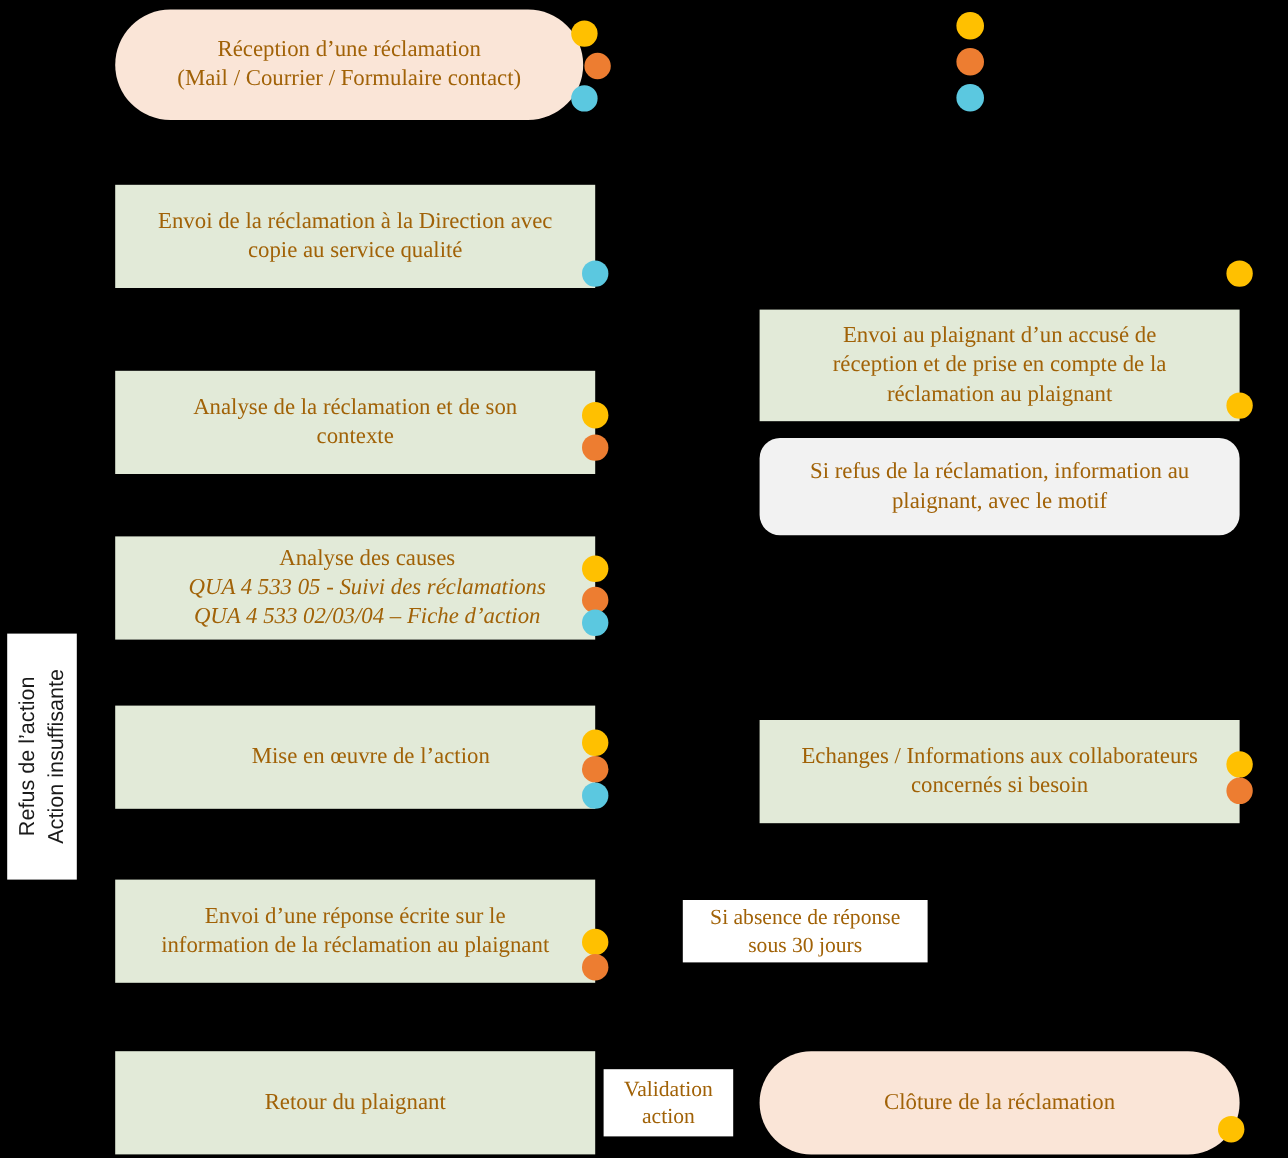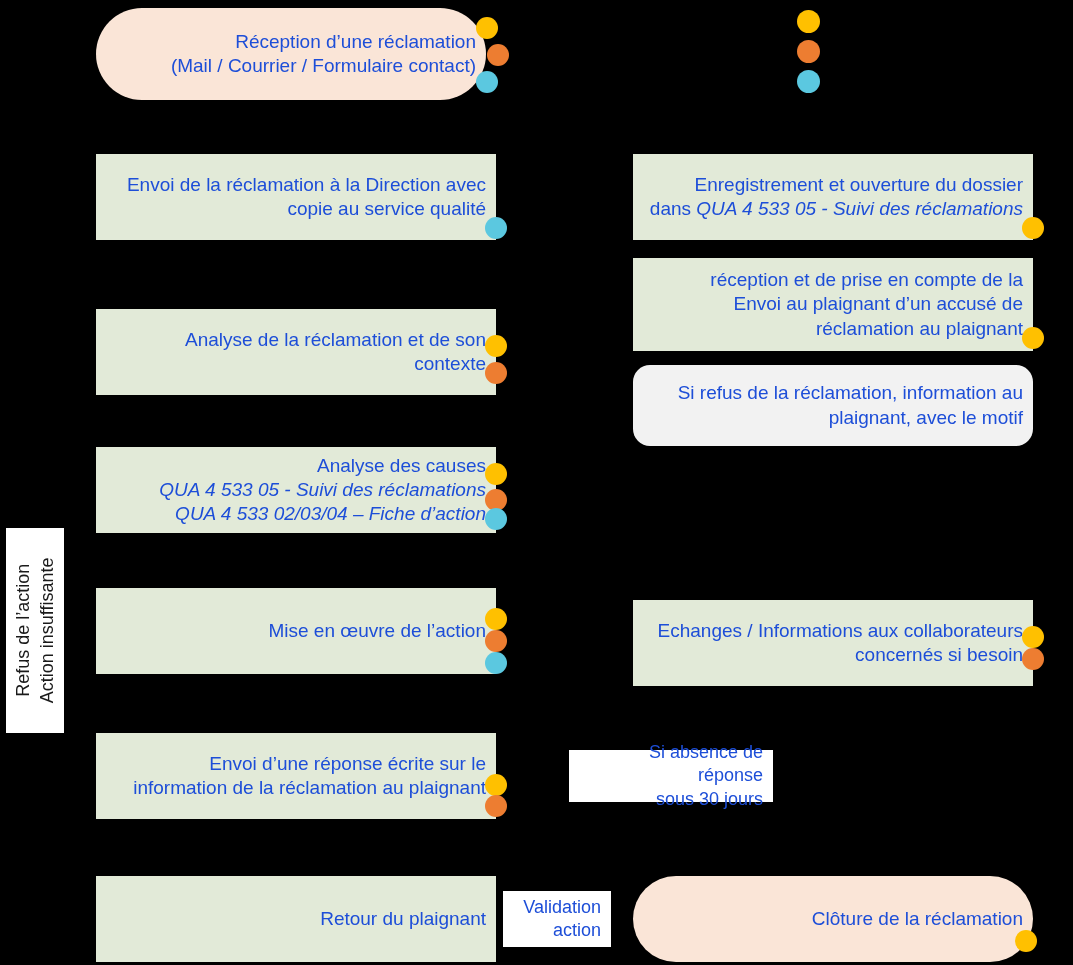--- a/index.html
+++ b/index.html
@@ -14,24 +14,25 @@
     background: #000000;
     font-family: "Liberation Sans", sans-serif;
     overflow: hidden;
   }
   .node {
     position: absolute;
     box-sizing: border-box;
     display: flex;
     align-items: center;
     justify-content: center;
-    text-align: right;
-    color: #1d4ed8;
+    text-align: center;
+    color: #a16207;
     line-height: 1.28;
     padding: 4px 10px;
+    font-family: Liberation Serif, serif;
   }
   .node .txt { width: 100%; }
   .node .ital { font-style: italic; }
 
   .shape-process { background: #e2ead8; }
   .shape-terminator {
     background: #fae5d7;
     border-radius: 999px;
   }
   .shape-note { background: #f2f2f2; }
@@ -130,32 +131,26 @@
   </div>
   <div class="dot dot-yellow" style="left:485px; top:774px; width:22px; height:22px;"></div>
   <div class="dot dot-orange" style="left:485px; top:795px; width:22px; height:22px;"></div>
 
   <div class="node shape-process fs19" style="left:96px; top:876px; width:400px; height:86px;">
     <div class="txt">
       <div>Retour du plaignant</div>
     </div>
   </div>
 
-  <div class="node shape-process fs19" style="left:633px; top:154px; width:400px; height:86px;">
-    <div class="txt">
-      <div>Enregistrement et ouverture du dossier</div>
-      <div><span>dans </span><span class="ital">QUA 4 533 05 - Suivi des réclamations</span></div>
-    </div>
-  </div>
   <div class="dot dot-yellow" style="left:1022px; top:217px; width:22px; height:22px;"></div>
 
   <div class="node shape-process fs19" style="left:633px; top:258px; width:400px; height:93px;">
     <div class="txt">
+      <div>Envoi au plaignant d’un accusé de</div>
       <div>réception et de prise en compte de la</div>
-      <div>Envoi au plaignant d’un accusé de</div>
       <div>réclamation au plaignant</div>
     </div>
   </div>
   <div class="dot dot-yellow" style="left:1022px; top:327px; width:22px; height:22px;"></div>
 
   <div class="node shape-note fs19" style="left:633px; top:365px; width:400px; height:81px;border-radius:17px;">
     <div class="txt">
       <div>Si refus de la réclamation, information au</div>
       <div>plaignant, avec le motif</div>
     </div>

